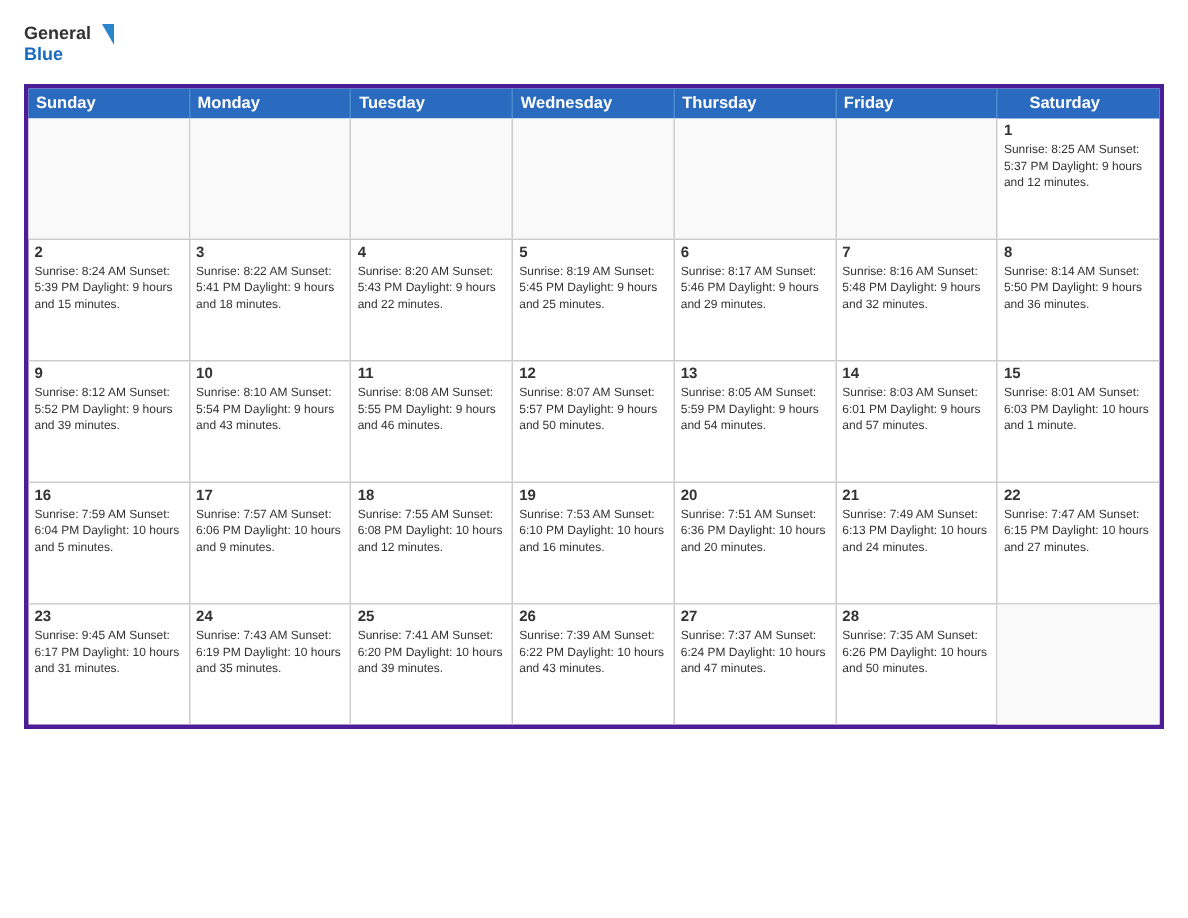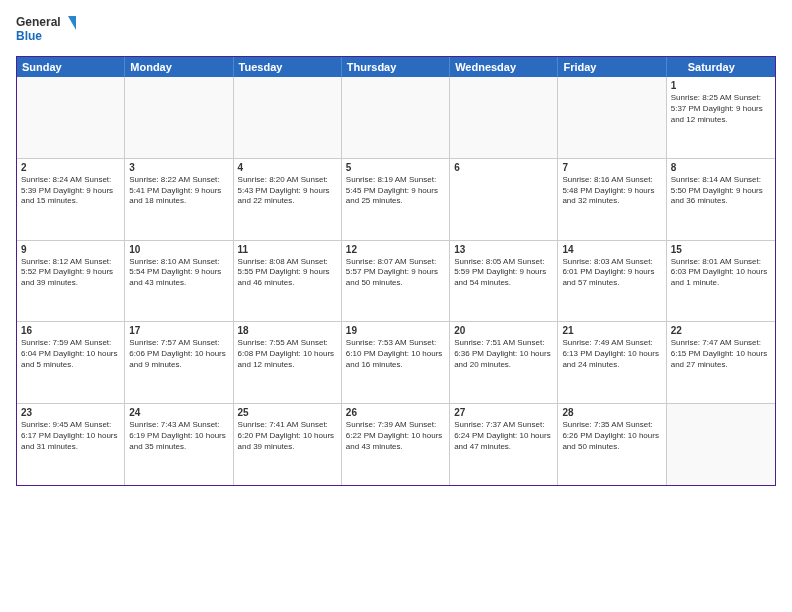--- a/index.html
+++ b/index.html
@@ -38,21 +38,21 @@
       line-height: 1.1;
     }
     .subtitle {
       font-size: 13px;
       color: #555;
     }
     .calendar {
       flex: 1;
       display: flex;
       flex-direction: column;
-      border: 1px solid #4c1d95;
+      border: 3px solid #4c1d95;
     }
     .cal-header {
       display: grid;
       grid-template-columns: repeat(7, 1fr);
       background-color: #2a6bbf;
     }
     .cal-header-cell {
       color: #fff;
       font-size: 11px;
       font-weight: bold;
@@ -112,22 +112,22 @@
       <div class="month-title"></div>
       <div class="subtitle"></div>
     </div>
   </div>
 
   <div class="calendar">
     <div class="cal-header">
     <div class="cal-header-cell">Sunday</div>
         <div class="cal-header-cell">Monday</div>
         <div class="cal-header-cell">Tuesday</div>
+        <div class="cal-header-cell">Wednesday</div>
         <div class="cal-header-cell">Thursday</div>
-        <div class="cal-header-cell">Wednesday</div>
         <div class="cal-header-cell">Friday</div>
         <div class="cal-header-cell">Saturday</div>
       </div>
     <div class="cal-body">
     <div class="cal-row">
           <div class="cal-cell empty"></div>
           <div class="cal-cell empty"></div>
           <div class="cal-cell empty"></div>
           <div class="cal-cell empty"></div>
           <div class="cal-cell empty"></div>
@@ -159,20 +159,23 @@
 Daylight: 9 hours and 22 minutes.</div>
           </div>
           <div class="cal-cell">
             <span class="day-num">5</span>
             <div class="cell-text">Sunrise: 8:19 AM
 Sunset: 5:45 PM
 Daylight: 9 hours and 25 minutes.</div>
           </div>
           <div class="cal-cell">
             <span class="day-num">6</span>
+            <div class="cell-text">Sunrise: 8:17 AM
+Sunset: 5:46 PM
+Daylight: 9 hours and 29 minutes.</div>
           </div>
           <div class="cal-cell">
             <span class="day-num">7</span>
             <div class="cell-text">Sunrise: 8:16 AM
 Sunset: 5:48 PM
 Daylight: 9 hours and 32 minutes.</div>
           </div>
           <div class="cal-cell">
             <span class="day-num">8</span>
             <div class="cell-text">Sunrise: 8:14 AM

